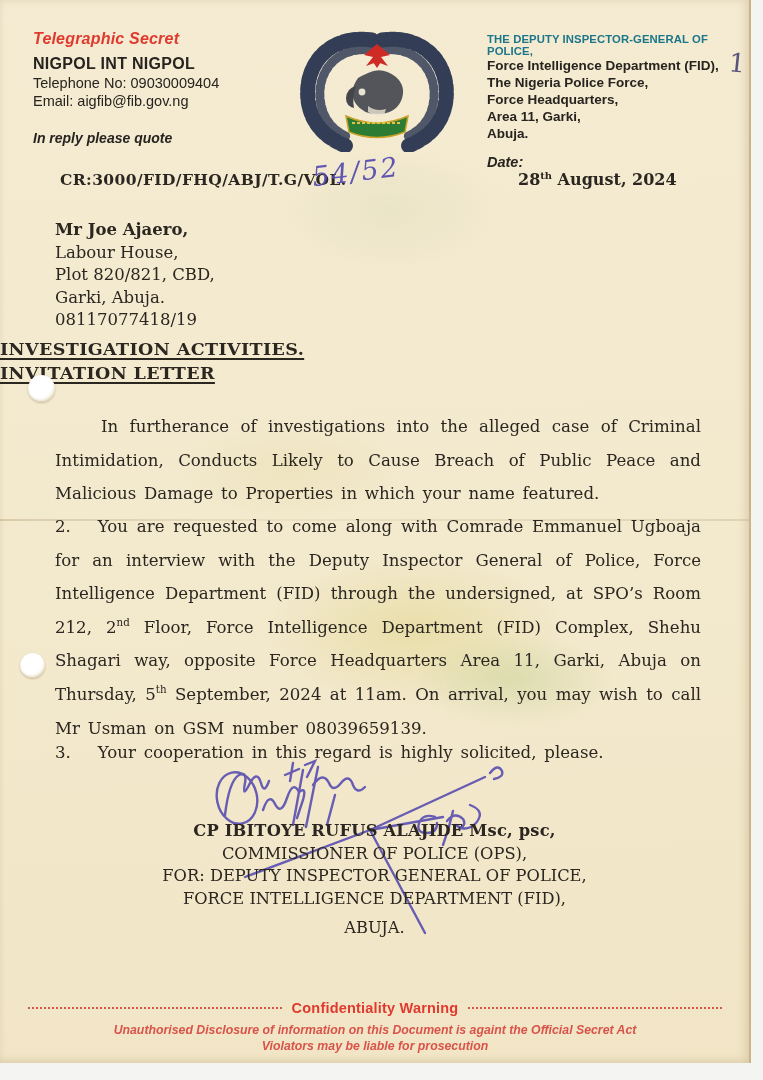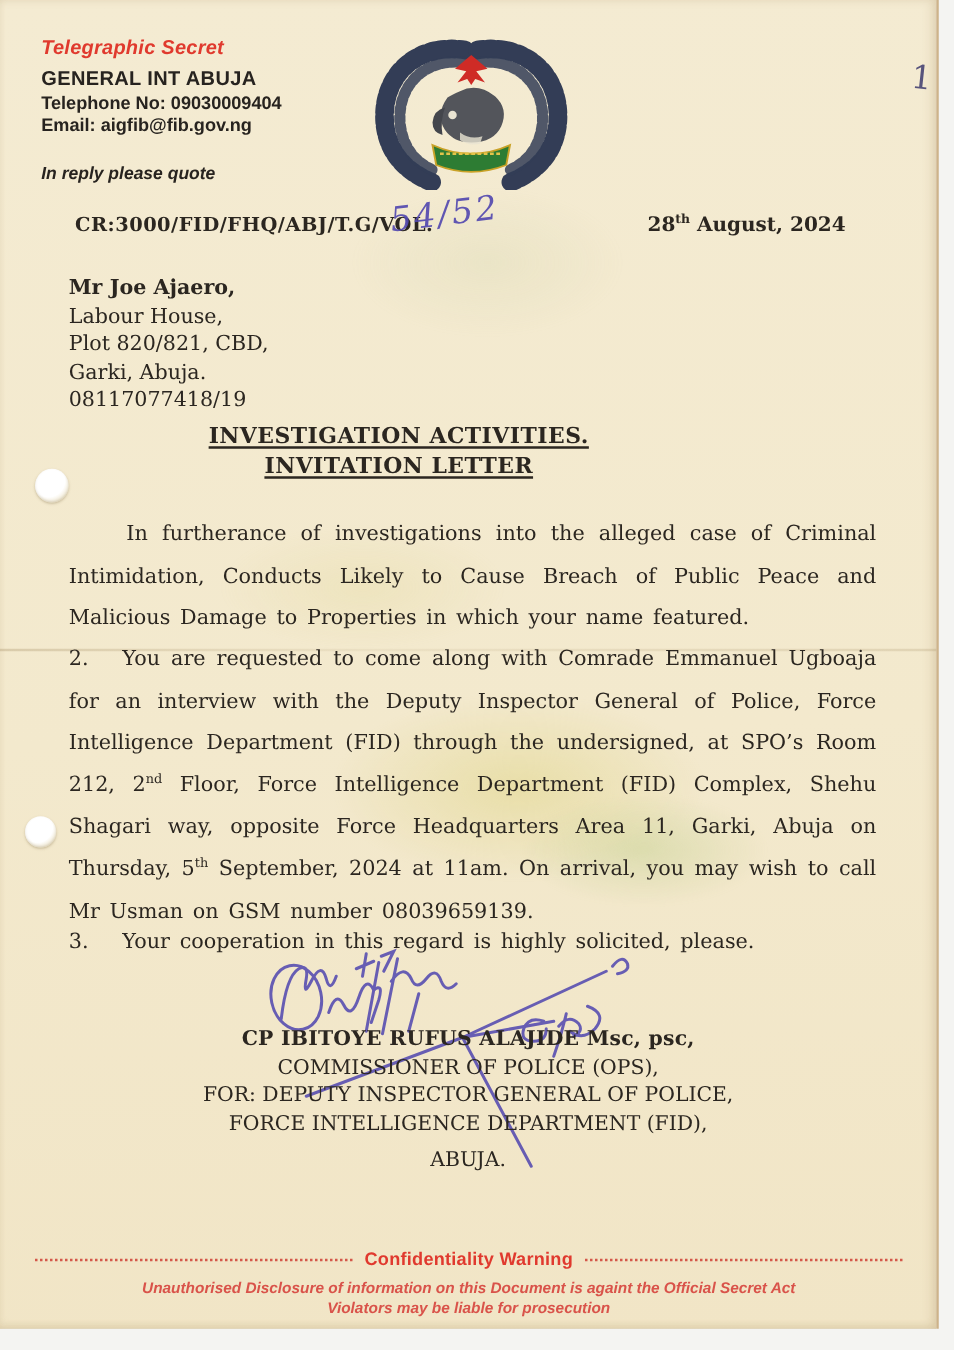--- a/index.html
+++ b/index.html
@@ -12,39 +12,39 @@
     position:absolute;left:0;top:0;width:749px;height:1063px;
     background:linear-gradient(178deg,#f4ebd2 0%,#f3e9cd 55%,#f1e5c6 100%);
     border-right:2px solid #cdb38a;
     box-shadow:inset -4px 0 8px rgba(160,130,85,.18), inset 0 -3px 6px rgba(160,130,85,.12);
   }
   .abs{position:absolute;}
   
   .lh-left{left:33px;top:30px;width:240px;color:#27231f;}
   .lh-left .tel-addr{color:#e03a2e;font-style:italic;font-weight:bold;font-size:16px;letter-spacing:.2px;}
   .lh-left .org{font-weight:bold;font-size:16px;margin-top:7px;letter-spacing:.3px;}
-  .lh-left .line{font-size:14.5px;font-weight:700;margin-top:2px;}
+  .lh-left .line{font-size:14.5px;font-weight:400;margin-top:2px;}
   .lh-left .reply{font-size:14px;font-weight:600;font-style:italic;margin-top:21px;}
   .crest{left:288px;top:26px;width:178px;height:126px;}
   .lh-right{left:487px;top:33px;width:250px;color:#27231f;}
   .lh-right .dig{color:#1b7689;font-weight:bold;font-size:11.3px;letter-spacing:.1px;}
   .lh-right .rline{font-size:13.5px;font-weight:600;line-height:17px;}
   .lh-right .datelab{font-size:14.5px;font-weight:bold;font-style:italic;margin-top:12px;}
   .hand-one{left:729px;top:48px;font-family:"DejaVu Serif",serif;color:#3d3a6e;font-size:26px;transform:rotate(6deg);opacity:.85;}
   
   .serif{font-family:"DejaVu Serif",serif;color:#2b2620;}
   .ref-num{left:60px;top:170px;font-size:15.5px;font-weight:bold;letter-spacing:.4px;}
   .ref-vol{left:312px;top:156px;color:#544ab0;font-family:"DejaVu Serif",serif;font-style:italic;font-size:27px;transform:rotate(-7deg);letter-spacing:2px;opacity:.92;}
   .ref-date{left:518px;top:170px;font-size:16px;font-weight:bold;}
   sup{font-size:.62em;vertical-align:super;line-height:0;}
   
   .recipient{left:55px;top:219px;font-size:16.5px;line-height:22.5px;}
   .recipient .rname{font-weight:bold;}
   
-  .subject{left:0;top:337px;width:638px;text-align:center;font-size:17.5px;font-weight:bold;line-height:24px;letter-spacing:.4px;}
+  .subject{left:0;top:337px;width:638px;font-size:17.5px;font-weight:bold;line-height:24px;letter-spacing:.4px;}
   .subject span{text-decoration:underline;text-underline-offset:3px;text-decoration-thickness:1.5px;}
   
   .bodypara{left:55px;width:646px;font-size:16.6px;line-height:33.6px;text-align:justify;word-spacing:2.5px;}
   .p1{top:410px;text-indent:46px;}
   .p2{top:510px;}
   .p3{top:736px;text-align:left;}
   .pnum{padding-right:27px;}
   
   .sigblock{left:0;top:820px;width:749px;text-align:center;font-size:16.3px;line-height:22.5px;}
   .sigblock .sname{font-weight:bold;letter-spacing:.2px;}
@@ -73,21 +73,21 @@
 <div class="paper">
 
   <div class="abs blob blob4"></div>
   <div class="abs blob blob2"></div>
   <div class="abs blob blob1"></div>
   <div class="abs blob blob3"></div>
   <div class="abs crease"></div>
 
   <div class="abs lh-left">
     <div class="tel-addr">Telegraphic Secret</div>
-    <div class="org">GENERAL INT ABUJA</div>
+    <div class="org">NIGPOL INT NIGPOL</div>
     <div class="line">Telephone No: 09030009404</div>
     <div class="line">Email: aigfib@fib.gov.ng</div>
     <div class="reply">In reply please quote</div>
   </div>
 
   <div class="abs crest">
     <svg width="178" height="126" viewBox="0 0 178 126" xmlns="http://www.w3.org/2000/svg">
 
       <g stroke="#333d56" fill="none" stroke-linecap="round">
         <path d="M84,14 C44,8 16,36 20,74 C23,98 38,112 58,120" stroke-width="15" stroke-dasharray="5 3"></path>
@@ -105,20 +105,29 @@
       <path d="M70,52 q-10,14 -2,26 q7,10 21,10 q18,0 24,-13 q6,-14 -5,-24 q-14,-11 -28,-4 q-7,3 -10,5 z" fill="#53555b"></path>
       <path d="M68,60 q-9,2 -10,12 q0,8 8,10 q-2,-11 2,-22 z" fill="#44464c"></path>
       <circle cx="74" cy="66" r="3.4" fill="#e9e4d2"></circle>
       <path d="M80,80 q8,6 18,3 l-2,6 q-9,2 -16,-3 z" fill="#e9e4d2" opacity=".8"></path>
 
       <path d="M58,90 q31,14 62,0 l-3,16 q-28,11 -56,0 z" fill="#2d7c33" stroke="#c9a227" stroke-width="1.5"></path>
       <path d="M64,97 h50" stroke="#e3c44a" stroke-width="2" stroke-dasharray="3 2"></path>
     </svg>
   </div>
 
+  <div class="abs lh-right">
+    <div class="dig">THE DEPUTY INSPECTOR-GENERAL OF POLICE,</div>
+    <div class="rline">Force Intelligence Department (FID),</div>
+    <div class="rline">The Nigeria Police Force,</div>
+    <div class="rline">Force Headquarters,</div>
+    <div class="rline">Area 11, Garki,</div>
+    <div class="rline">Abuja.</div>
+    <div class="datelab">Date:</div>
+  </div>
   <div class="abs hand-one">1</div>
 
   <div class="abs serif ref-num">CR:3000/FID/FHQ/ABJ/T.G/VOL.</div>
   <div class="abs ref-vol">54/52</div>
   <div class="abs serif ref-date"><span>28</span><sup>th</sup><span> August, 2024</span></div>
 
   <div class="abs serif recipient">
     <div class="rname">Mr Joe Ajaero,</div>
     <div>Labour House,</div>
     <div>Plot 820/821, CBD,</div>

